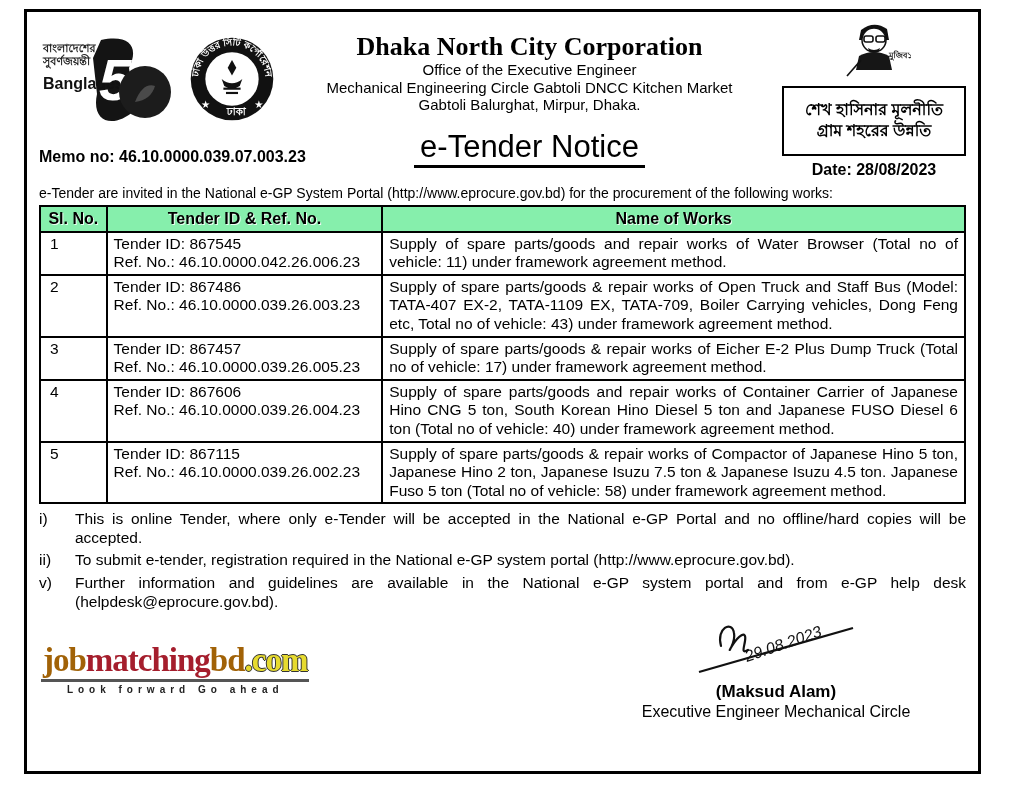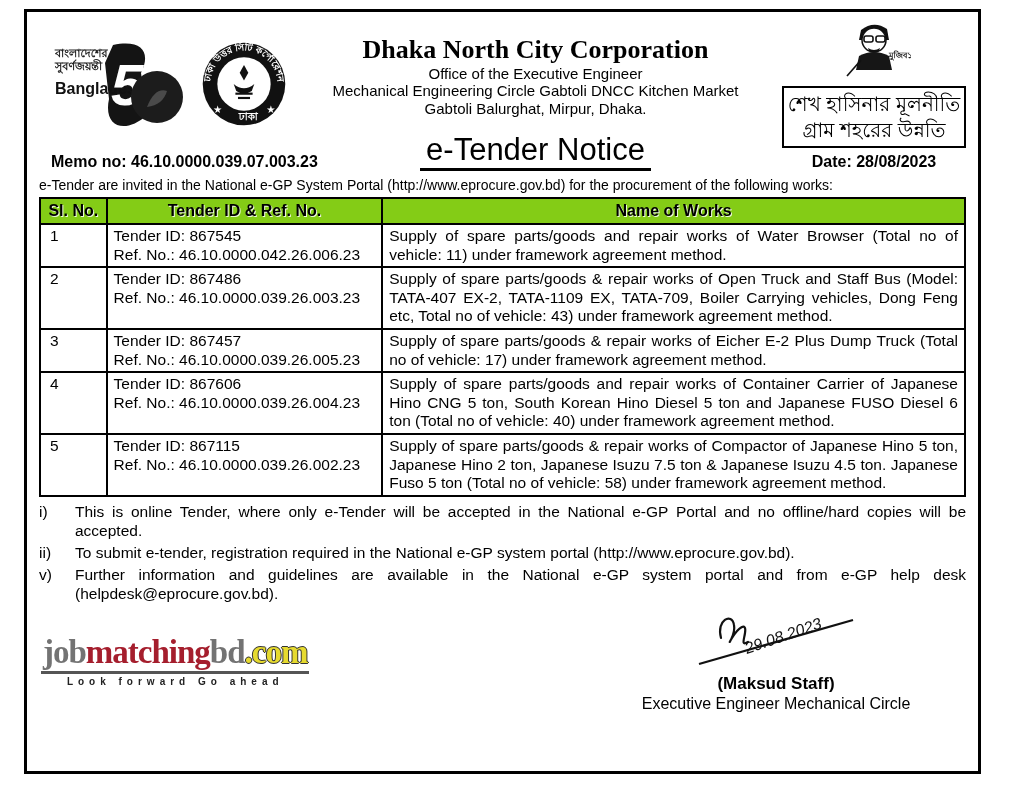--- a/index.html
+++ b/index.html
@@ -1,52 +1,52 @@
 <!DOCTYPE html>
 <html><head>
 <meta charset="utf-8">
 <style>
   html,body{margin:0;padding:0;background:#fff;width:1011px;height:789px;overflow:hidden;
     font-family:"Liberation Sans","DejaVu Sans",sans-serif;color:#000;}
   .notice{position:absolute;left:24px;top:9px;width:957px;height:765px;border:3px solid #000;
     padding:6px 12px 4px;box-sizing:border-box;overflow:hidden;}
   
-  .header-row{display:flex;align-items:flex-end;margin-left:12px;}
+  .header-row{display:flex;align-items:center;}
   .logos-col{width:238px;flex:none;}
   .logos{display:flex;align-items:flex-start;gap:4px;margin-top:6px;}
   .memo{margin-top:20px;font-size:16px;font-weight:bold;white-space:nowrap;}
   .center-col{flex:1;text-align:center;}
   .org-name{font-size:26px;font-weight:bold;line-height:1.1;margin-top:4px;font-family:Liberation Serif, serif;}
   .office-line{font-size:15px;font-weight:normal;line-height:1.16;}
   .notice-title{display:inline-block;font-size:31px;margin-top:16px;padding:0 6px 1px;
     border-bottom:3px solid #000;line-height:1.1;}
   .right-col{width:184px;flex:none;text-align:center;}
-  .slogan-box{border:2px solid #000;font-weight:normal;font-size:20px;line-height:1.3;
-    padding:3px 2px;margin:2px 0 5px;}
+  .slogan-box{border:2px solid #000;font-weight:bold;font-size:16px;line-height:1.3;
+    padding:12px 2px;margin:2px 0 5px;}
   .hdr-date{font-size:16px;font-weight:bold;}
   
   .intro{font-size:14px;margin:6px 0 4px;text-align:justify;}
   
   table{width:100%;border-collapse:collapse;}
-  th{border:2px solid #000;background:#84cc16;font-size:16px;font-weight:bold;padding:3px 4px;
+  th{border:2px solid #000;background:#86efac;font-size:16px;font-weight:bold;padding:3px 4px;
      text-shadow:1px 1px 0 rgba(255,255,255,.85);}
   td{border:2px solid #000;padding:2px 6px;vertical-align:top;font-size:15.5px;line-height:1.2;}
   td.works{text-align:justify;}
   td.sl{padding-left:9px;}
   
   .notes{margin-top:5px;}
   .note{display:flex;font-size:15.5px;line-height:1.23;margin-bottom:3px;}
   .note .marker{width:36px;flex:none;}
   .note .ntext{flex:1;text-align:justify;}
   
   .footer-row{display:flex;justify-content:space-between;align-items:flex-start;margin-top:2px;}
   .brand{margin-top:30px;margin-left:2px;text-align:center;}
   .brand-main{font-family:"Liberation Serif","DejaVu Serif",serif;font-weight:bold;font-size:33px;
     letter-spacing:-1px;line-height:1;display:inline-block;border-bottom:3px solid #555;padding:0 2px 2px;}
-  .c-green{color:#737373;}
+  .c-green{color:#a16207;}
   .c-red{color:#a51e2d;}
   .c-yellow{color:#e6da2f;text-shadow:-1px 0 0 #333,1px 0 0 #333,0 -1px 0 #333,0 1px 0 #333;}
   .brand-tagline{font-size:10px;font-weight:bold;letter-spacing:5px;color:#222;margin-top:2px;}
   .sig{width:372px;text-align:center;padding-right:4px;}
   .sig-name{font-size:17px;font-weight:bold;line-height:1.2;}
   .sig-line{font-size:16px;line-height:1.2;}
 </style>
 </head>
 <body>
 
@@ -193,19 +193,19 @@
     <div class="brand">
       <div class="brand-main"><span class="c-green">job</span><span class="c-red">matching</span><span class="c-green">bd</span><span class="c-yellow">.com</span></div>
       <div class="brand-tagline">Look forward Go ahead</div>
     </div>
     <div class="sig">
       <svg width="190" height="64" viewBox="0 0 190 64">
         <path d="M40,32 c-5,-18 11,-26 13,-13 c2,10 -9,24 -2,13 c6,-10 15,-17 13,-5 c-1,7 -4,13 3,9" fill="none" stroke="#111" stroke-width="2.2" stroke-linecap="round"></path>
         <line x1="18" y1="58" x2="172" y2="14" stroke="#111" stroke-width="2.2"></line>
         <text x="66" y="48" font-size="16" font-style="italic" fill="#111" transform="rotate(-19 66 48)">29.08.2023</text>
       </svg>
-      <div class="sig-name">(Maksud Staff)</div>
+      <div class="sig-name">(Maksud Alam)</div>
       <div class="sig-line">Executive Engineer Mechanical Circle</div>
       
     </div>
   </div>
 
 </div>
 
 </body></html>

